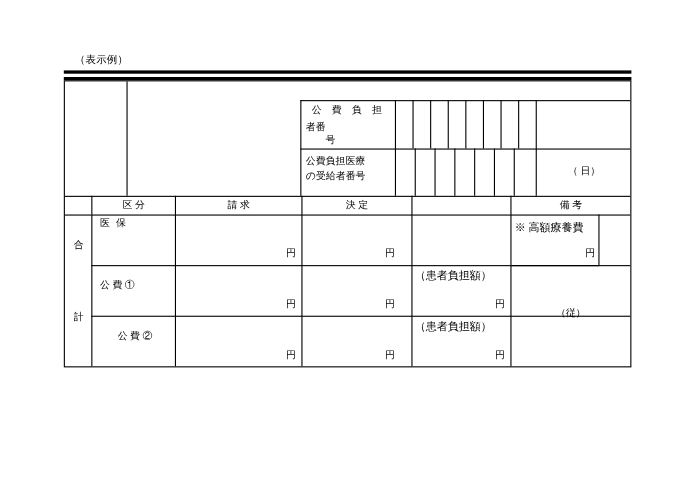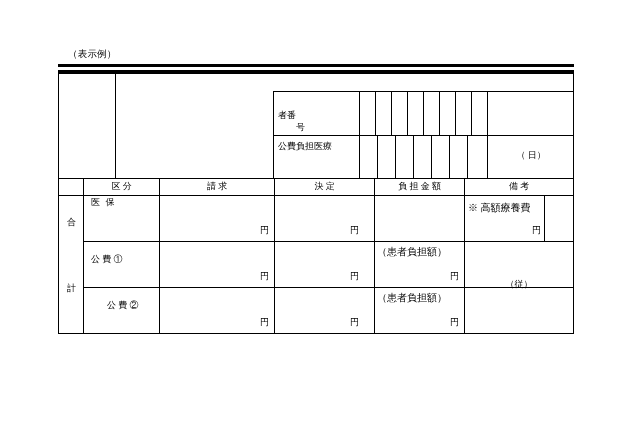--- a/index.html
+++ b/index.html
@@ -122,40 +122,41 @@
       <div class="ln" style="left:412px; top:17px; width:1px; height:44px;"></div>
       <div class="ln" style="left:428px; top:17px; width:1px; height:87px;"></div>
 
       <div class="ln" style="left:318px; top:61px; width:1px; height:43px;"></div>
       <div class="ln" style="left:336px; top:61px; width:1px; height:43px;"></div>
       <div class="ln" style="left:354px; top:61px; width:1px; height:43px;"></div>
       <div class="ln" style="left:372px; top:61px; width:1px; height:43px;"></div>
       <div class="ln" style="left:390px; top:61px; width:1px; height:43px;"></div>
       <div class="ln" style="left:408px; top:61px; width:1px; height:43px;"></div>
 
+      <div class="cell vtxt-center sp1" style="left:216px; top:20px; width:84px; height:14px;">公 費 負 担</div>
       <div class="cell vtxt-left" style="left:219px; top:35px; width:84px; height:13px;">者番</div>
       <div class="cell vtxt-left" style="left:237px; top:47px; width:84px; height:13px;">号</div>
 
       <div class="cell vtxt-left" style="left:219px; top:66px; width:84px; height:14px;">公費負担医療</div>
+      <div class="cell vtxt-left" style="left:219px; top:80px; width:84px; height:14px;">の受給者番号</div>
 
       <div class="cell vtxt-center" style="left:430px; top:74px; width:84px; height:16px;">（    日）</div>
 
       <div class="ln" style="left:0; top:121px; width:514px; height:1px;"></div>
 
       <div class="ln" style="left:24px; top:121px; width:1px; height:138px;"></div>
       <div class="ln" style="left:24px; top:104px; width:1px; height:17px;"></div>
       <div class="ln" style="left:100px; top:104px; width:1px; height:155px;"></div>
       <div class="ln" style="left:215px; top:104px; width:1px; height:155px;"></div>
       <div class="ln" style="left:315px; top:104px; width:1px; height:155px;"></div>
       <div class="ln" style="left:405px; top:104px; width:1px; height:155px;"></div>
 
       <div class="cell vtxt-center" style="left:25px; top:105px; width:75px; height:16px;">区    分</div>
       <div class="cell vtxt-center" style="left:101px; top:105px; width:114px; height:16px;font-family:Liberation Serif, serif;">請        求</div>
       <div class="cell vtxt-center" style="left:216px; top:105px; width:99px; height:16px;">決        定</div>
-      <div class="cell vtxt-center" style="left:316px; top:105px; width:89px; height:16px;">負  担  金  額</div>
       <div class="cell vtxt-center" style="left:406px; top:105px; width:108px; height:16px;">備                    考</div>
 
       <div class="ln" style="left:24px; top:167px; width:490px; height:1px;"></div>
       <div class="ln" style="left:24px; top:213px; width:490px; height:1px;"></div>
 
       <div class="cell vtxt-center" style="left:1px; top:142px; width:23px; height:14px;">合</div>
       <div class="cell vtxt-center" style="left:1px; top:208px; width:23px; height:14px;">計</div>
 
       <div class="cell vtxt-left" style="left:32px; top:123px; width:68px; height:14px;font-family:Liberation Mono, monospace;">医    保</div>
       <div class="cell" style="left:101px; top:152px; width:109px; height:13px; text-align:right;">円</div>

